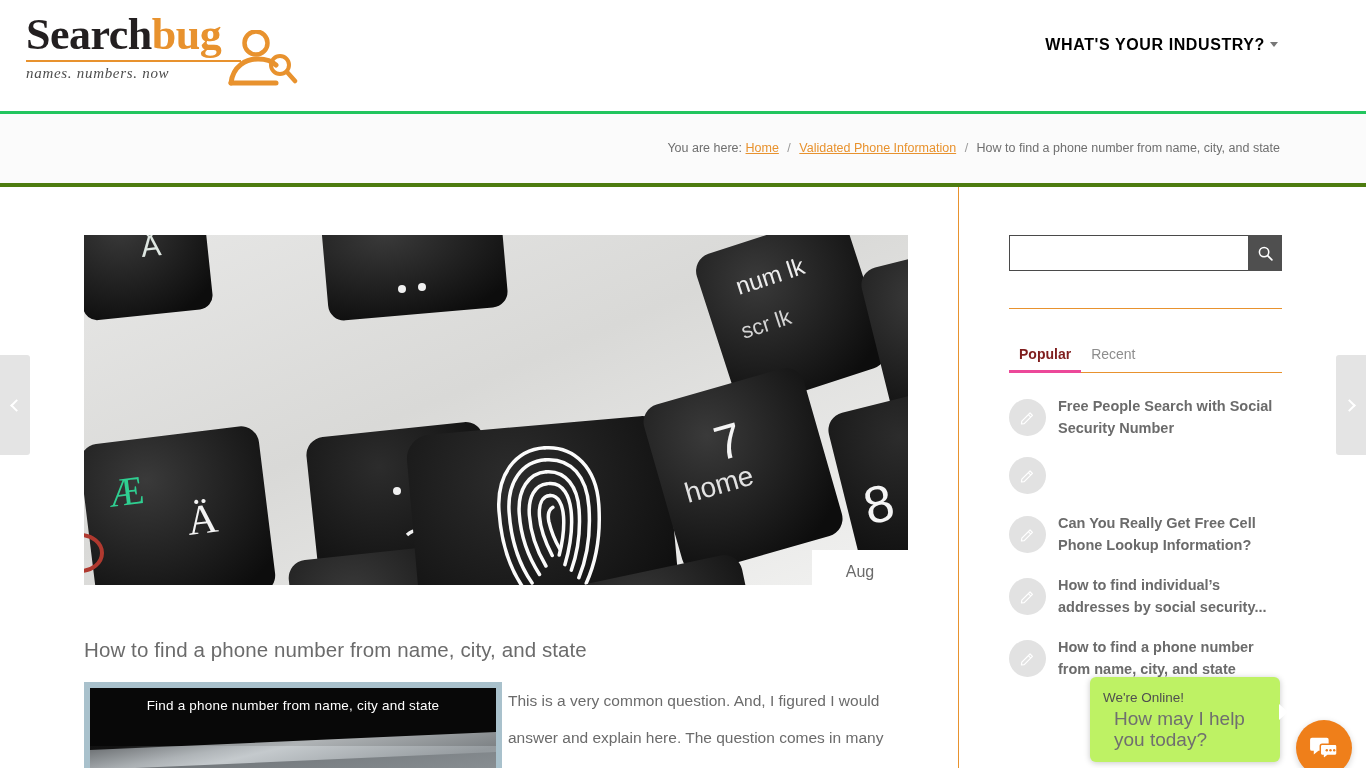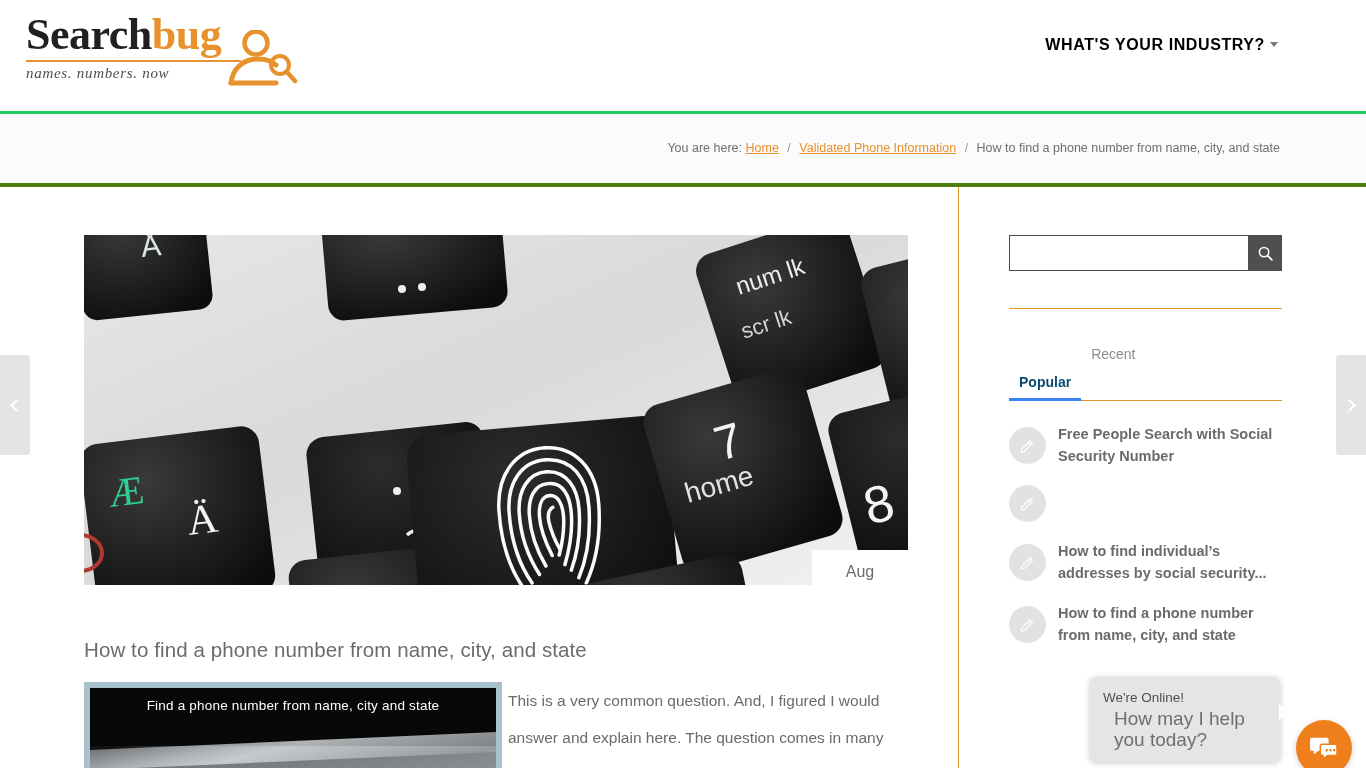--- a/index.html
+++ b/index.html
@@ -252,24 +252,23 @@
   }
   .tab {
     padding: 0 10px 8px 10px;
     font-size: 14px;
     color: #8d8d8d;
     cursor: pointer;
     position: relative;
     margin-bottom: -1px;
   }
   .tab.active {
-    color: #0c4a6e;
+    color: #7f1d1d;
     font-weight: bold;
-    border-bottom: 3px solid #3b82f6;
-    margin-top: 28px;
+    border-bottom: 3px solid #ec4899;
   }
 
   .post-list { margin-top: 22px; }
   .post-item {
     display: flex;
     align-items: center;
     margin-bottom: 18px;
     cursor: pointer;
   }
   .post-avatar {
@@ -288,21 +287,21 @@
     font-weight: bold;
     color: #6b6b6b;
     max-width: 216px;
   }
 
   
   .chat-bubble {
     position: absolute;
     right: 86px; bottom: 28px;
     width: 190px;
-    background: #e5e5e5;
+    background: #bef264;
     border-radius: 6px;
     box-shadow: 0 1px 6px rgba(0,0,0,0.22);
     padding: 10px 13px 12px 13px;
     z-index: 20;
   }
   .chat-bubble:after {
     content: "";
     position: absolute;
     right: -8px; top: 27px;
     border-top: 8px solid transparent;
@@ -546,20 +545,29 @@
           </svg>
         </div>
       </div>
       <div class="post-item">
         <div class="post-avatar">
           <svg width="17" height="17" viewBox="0 0 24 24">
             <path d="M4 17.2 L15.6 5.6 L19 9 L7.4 20.6 L3.4 21.2 Z" fill="none" stroke="#ffffff" stroke-width="1.7" stroke-linejoin="round"></path>
             <line x1="13.2" y1="8" x2="16.6" y2="11.4" stroke="#ffffff" stroke-width="1.5"></line>
           </svg>
         </div>
+        <div class="post-link">Can You Really Get Free Cell Phone Lookup Information?</div>
+      </div>
+      <div class="post-item">
+        <div class="post-avatar">
+          <svg width="17" height="17" viewBox="0 0 24 24">
+            <path d="M4 17.2 L15.6 5.6 L19 9 L7.4 20.6 L3.4 21.2 Z" fill="none" stroke="#ffffff" stroke-width="1.7" stroke-linejoin="round"></path>
+            <line x1="13.2" y1="8" x2="16.6" y2="11.4" stroke="#ffffff" stroke-width="1.5"></line>
+          </svg>
+        </div>
         <div class="post-link">How to find individual’s addresses by social security...</div>
       </div>
       <div class="post-item">
         <div class="post-avatar">
           <svg width="17" height="17" viewBox="0 0 24 24">
             <path d="M4 17.2 L15.6 5.6 L19 9 L7.4 20.6 L3.4 21.2 Z" fill="none" stroke="#ffffff" stroke-width="1.7" stroke-linejoin="round"></path>
             <line x1="13.2" y1="8" x2="16.6" y2="11.4" stroke="#ffffff" stroke-width="1.5"></line>
           </svg>
         </div>
         <div class="post-link">How to find a phone number from name, city, and state</div>

